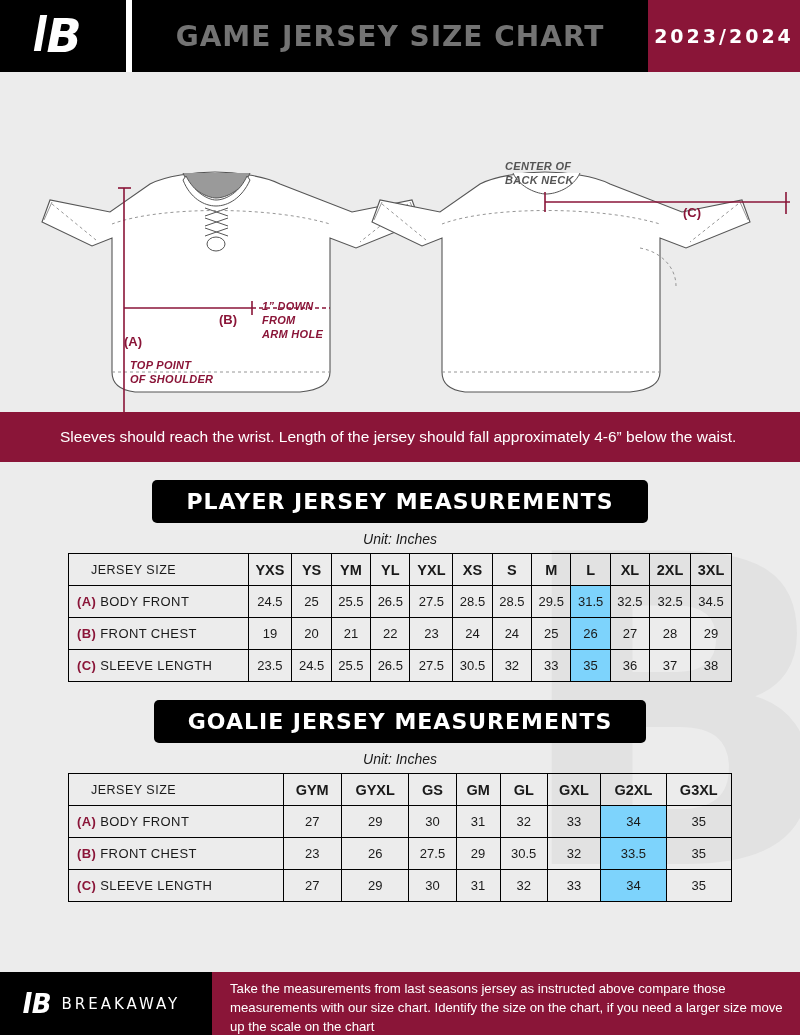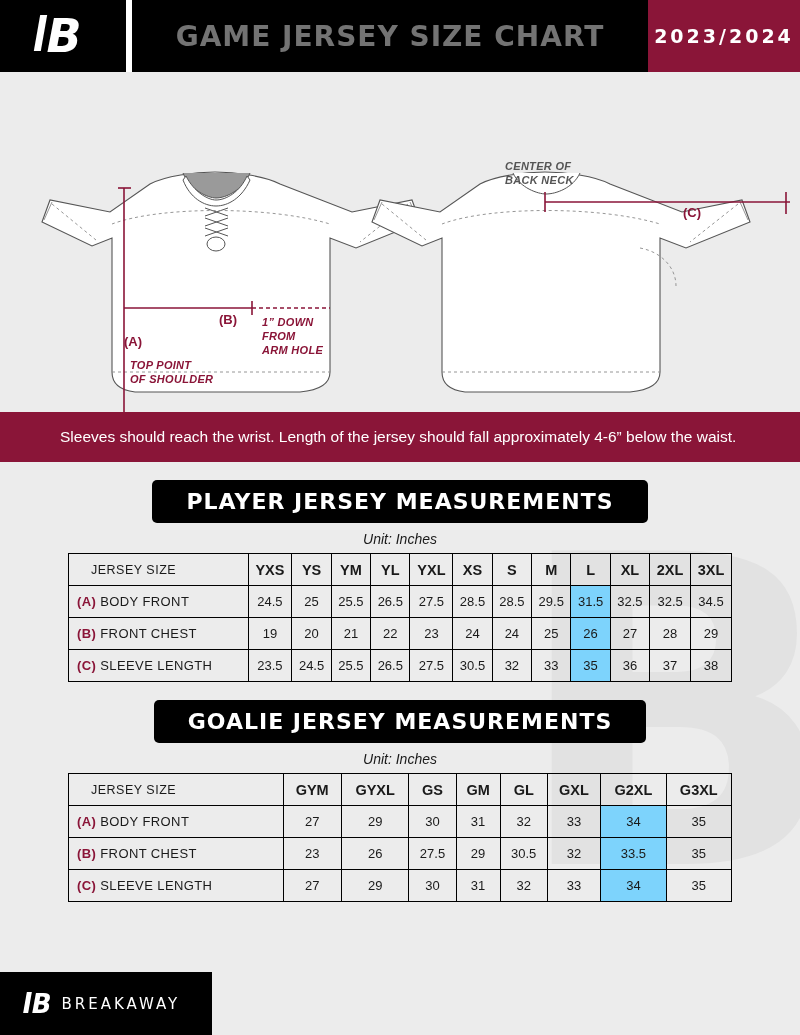--- a/index.html
+++ b/index.html
@@ -317,21 +317,21 @@
     </g>
 
     <g stroke="#8a1538" stroke-width="1.6">
       <line x1="545" y1="120" x2="545" y2="140"></line>
       <line x1="545" y1="130" x2="790" y2="130"></line>
       <line x1="786" y1="120" x2="786" y2="142"></line>
     </g>
   </svg>
 
   <div class="note note-grey" style="left:505px; top:88px;">CENTER OF<br>BACK NECK</div>
-  <div class="note" style="left:262px; top:244px;">1” DOWN<br>FROM<br>ARM HOLE</div>
+  <div class="note" style="left:262px; top:228px;">1” DOWN<br>FROM<br>ARM HOLE</div>
   <div class="note" style="left:130px; top:287px;">TOP POINT<br>OF SHOULDER</div>
 
   <div class="marker" style="left:124px; top:262px;">(A)</div>
   <div class="marker" style="left:219px; top:240px;">(B)</div>
   <div class="marker" style="left:683px; top:133px;">(C)</div>
 </div>
 
 <div class="banner">Sleeves should reach the wrist. Length of the jersey should fall approximately 4-6” below the waist.</div>
 
 <div class="section-title-wrap">
@@ -462,13 +462,14 @@
       </tr>
     </tbody>
   </table>
 </div>
 
 <div class="footer">
   <div class="footer-left">
     <span class="footer-logo">B</span>
     <span class="footer-brand">BREAKAWAY</span>
   </div>
+  <div class="footer-right">Take the measurements from last seasons jersey as instructed above compare those measurements  with our size chart. Identify the size on the chart, if you need a larger size move up the scale on the chart</div>
 </div>
 
 </body></html>

